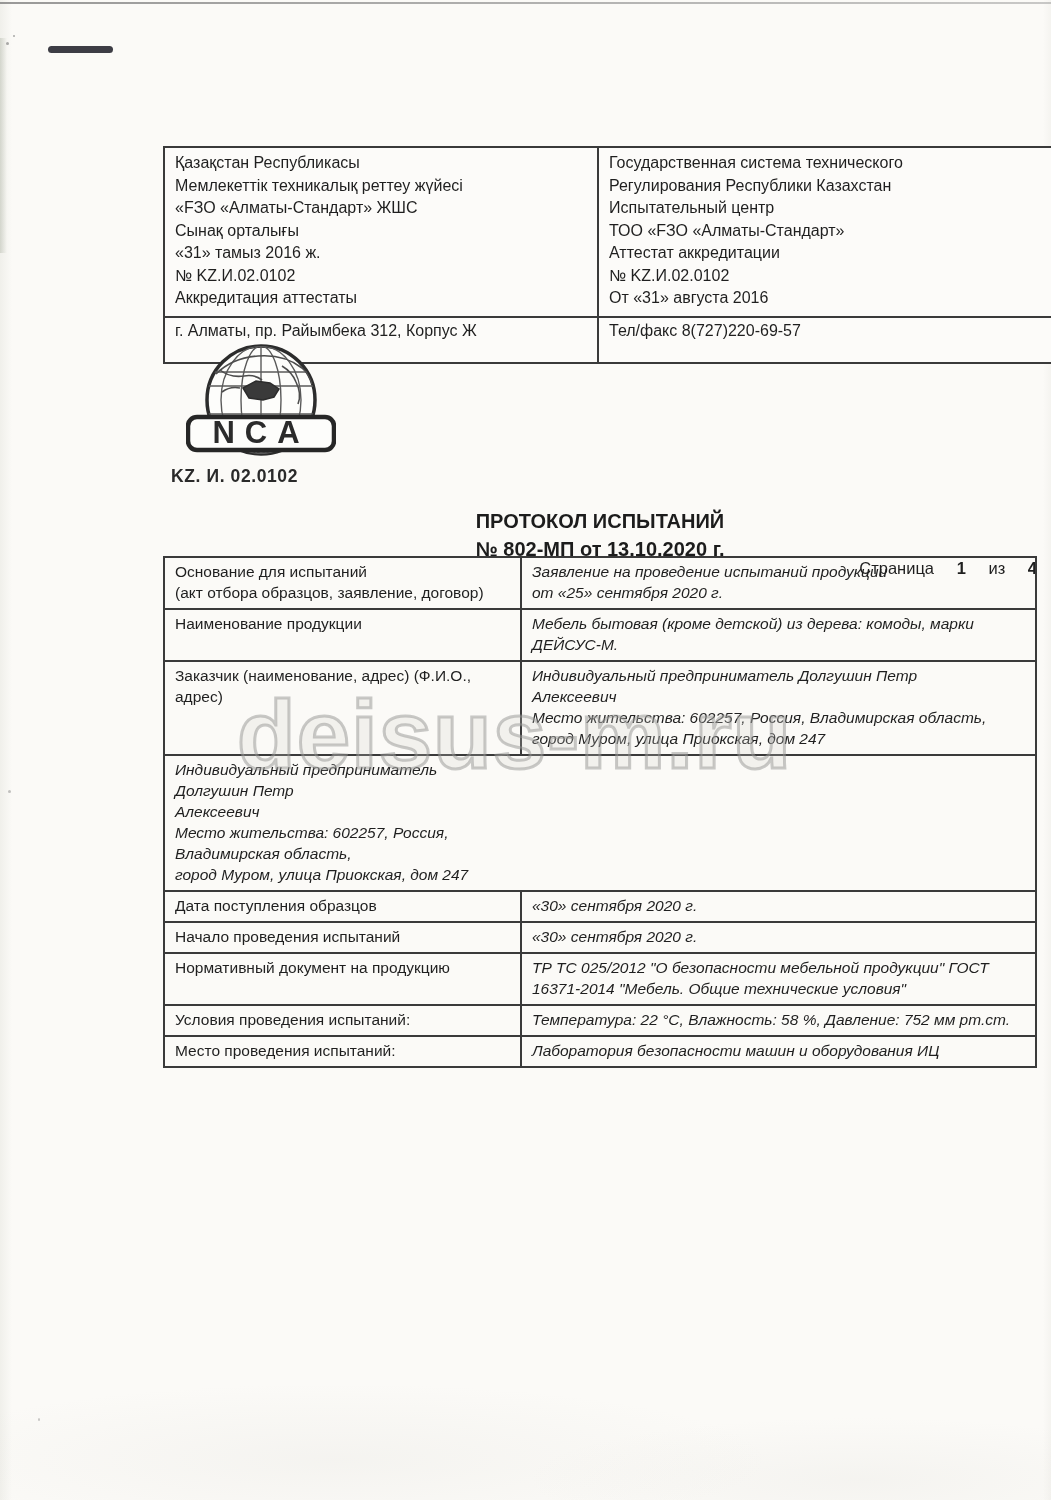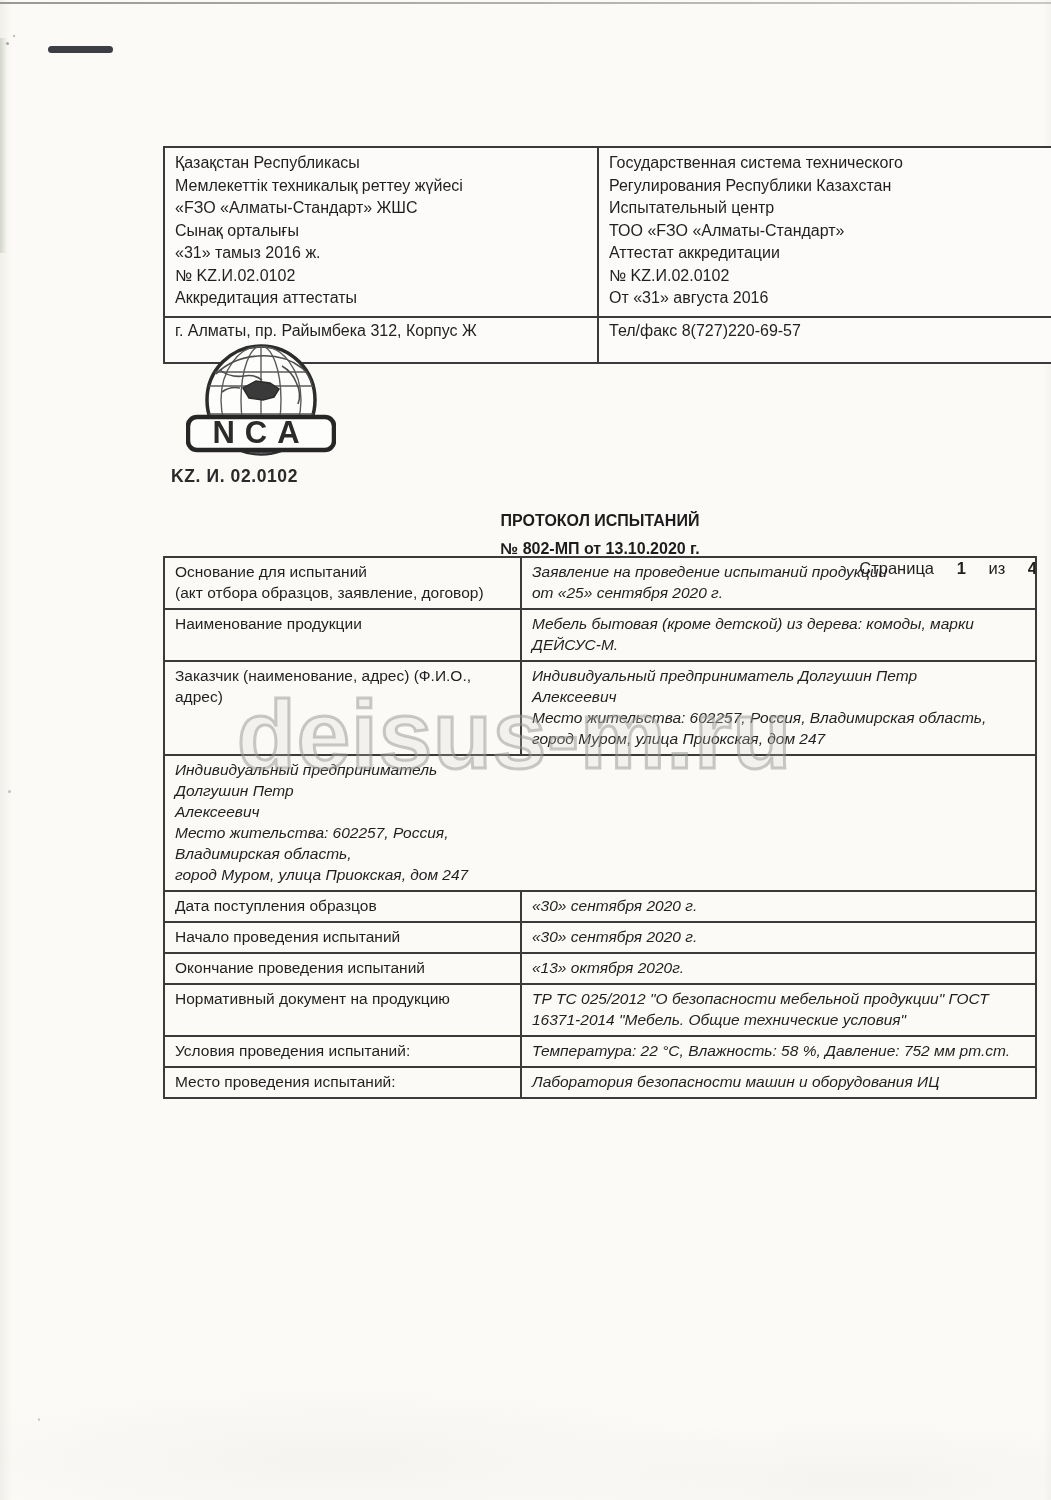--- a/index.html
+++ b/index.html
@@ -42,21 +42,21 @@
   .ht-phone { border-top:2px solid #3a3a3a; border-left:2px solid #3a3a3a;
     margin-left:-2px; text-align:left; padding:2px 10px 4px; }
 
   
   .logo-wrap { position:absolute; left:186px; top:340px; width:150px; height:128px; }
   .logo-code { position:absolute; left:171px; top:466px; font-weight:bold;
     font-size:17.5px; letter-spacing:0.6px; color:#2a2a2a; }
 
   
   .title-block { position:absolute; left:163px; top:507px; width:874px;
-    text-align:center; font-weight:bold; font-size:16px; line-height:28px; color:#1c1c1c; }
+    text-align:center; font-weight:bold; font-size:20px; line-height:28px; color:#1c1c1c; }
 
   
   .page-indicator { position:absolute; left:163px; top:559px; width:874px;
     text-align:right; font-size:16.5px; }
   .page-indicator span { margin-left:18px; }
   .page-indicator .num { font-weight:bold; }
 
   
   .details-table {
     position:absolute; left:163px; top:556px; width:874px;
@@ -178,24 +178,20 @@
     </div>
     <div class="dt-row">
       <div class="dt-label">Дата поступления образцов</div>
       <div class="dt-value">«30» сентября 2020 г.</div>
     </div>
     <div class="dt-row">
       <div class="dt-label">Начало проведения испытаний</div>
       <div class="dt-value">«30» сентября 2020 г.</div>
     </div>
     <div class="dt-row">
-      <div class="dt-label">Окончание проведения испытаний</div>
-      <div class="dt-value">«13» октября 2020г.</div>
-    </div>
-    <div class="dt-row">
       <div class="dt-label">Нормативный документ на продукцию</div>
       <div class="dt-value">ТР ТС 025/2012 "О безопасности мебельной продукции" ГОСТ
 16371-2014 "Мебель. Общие технические условия"</div>
     </div>
     <div class="dt-row">
       <div class="dt-label">Условия проведения испытаний:</div>
       <div class="dt-value">Температура: 22 °С, Влажность: 58 %, Давление: 752 мм рт.ст.</div>
     </div>
     <div class="dt-row">
       <div class="dt-label">Место проведения испытаний:</div>

